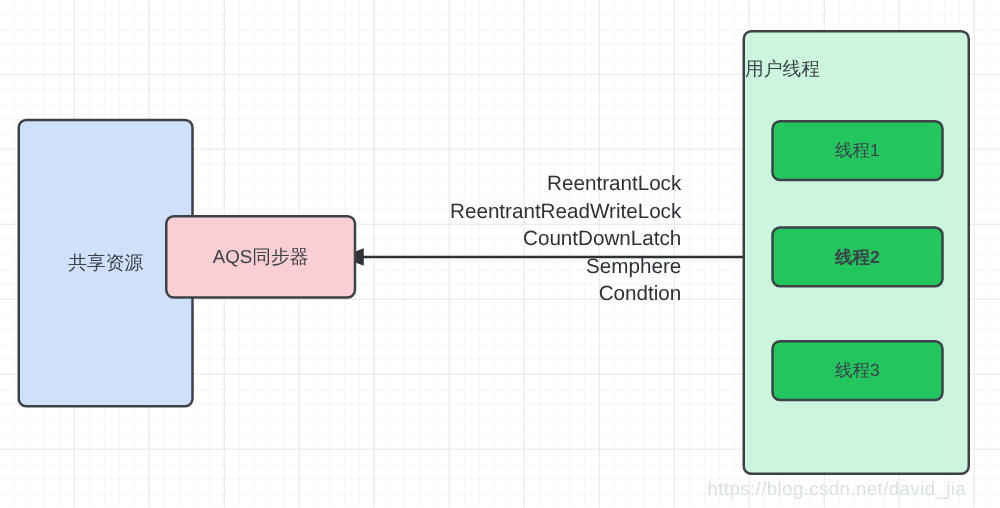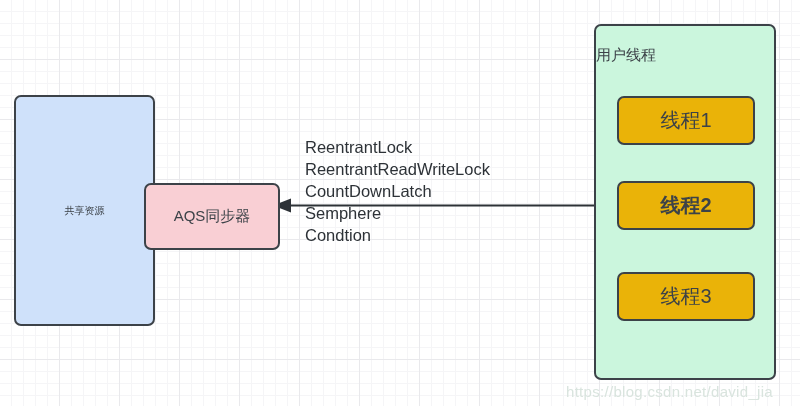--- a/index.html
+++ b/index.html
@@ -37,32 +37,31 @@
     justify-content: center;
     color: #3c4248;
   }
 
   #shared-resource-box {
     left: 14px;
     top: 95px;
     width: 141px;
     height: 231px;
     background: #cfe1fa;
-    font-size: 10px;
+    font-size: 15px;
   }
 
   #aqs-box {
-    left: 144px;
+    left: 132px;
     top: 172px;
-    width: 136px;
+    width: 153px;
     height: 67px;
     background: #f9cfd4;
     font-size: 15px;
     z-index: 3;
-    margin-top: 11px;
   }
 
   #user-thread-box {
     left: 594px;
     top: 24px;
     width: 182px;
     height: 356px;
     background: #cbf6dd;
     display: block;
     z-index: 2;
@@ -76,43 +75,43 @@
     text-align: left;
     font-size: 15px;
     color: #3c4248;
   }
 
   .thread-box {
     position: absolute;
     left: 21px;
     width: 138px;
     height: 49px;
-    background: #eab308;
-    font-size: 20px;
+    background: #22c55e;
+    font-size: 14px;
   }
   #thread-box-1 { top: 70px; }
   #thread-box-2 { top: 155px; font-weight: bold; }
   #thread-box-3 { top: 246px; }
 
   
   #flow-arrow {
     position: absolute;
     left: 272px;
     top: 196px;
     width: 324px;
     height: 20px;
     z-index: 1;
   }
 
   #api-label-list {
     position: absolute;
     left: 305px;
     top: 136px;
     width: 240px;
-    text-align: left;
+    text-align: right;
     font-size: 16.5px;
     line-height: 22px;
     color: #2d3237;
     z-index: 4;
   }
   #api-label-list div {
     white-space: nowrap;
   }
 
   #watermark {

